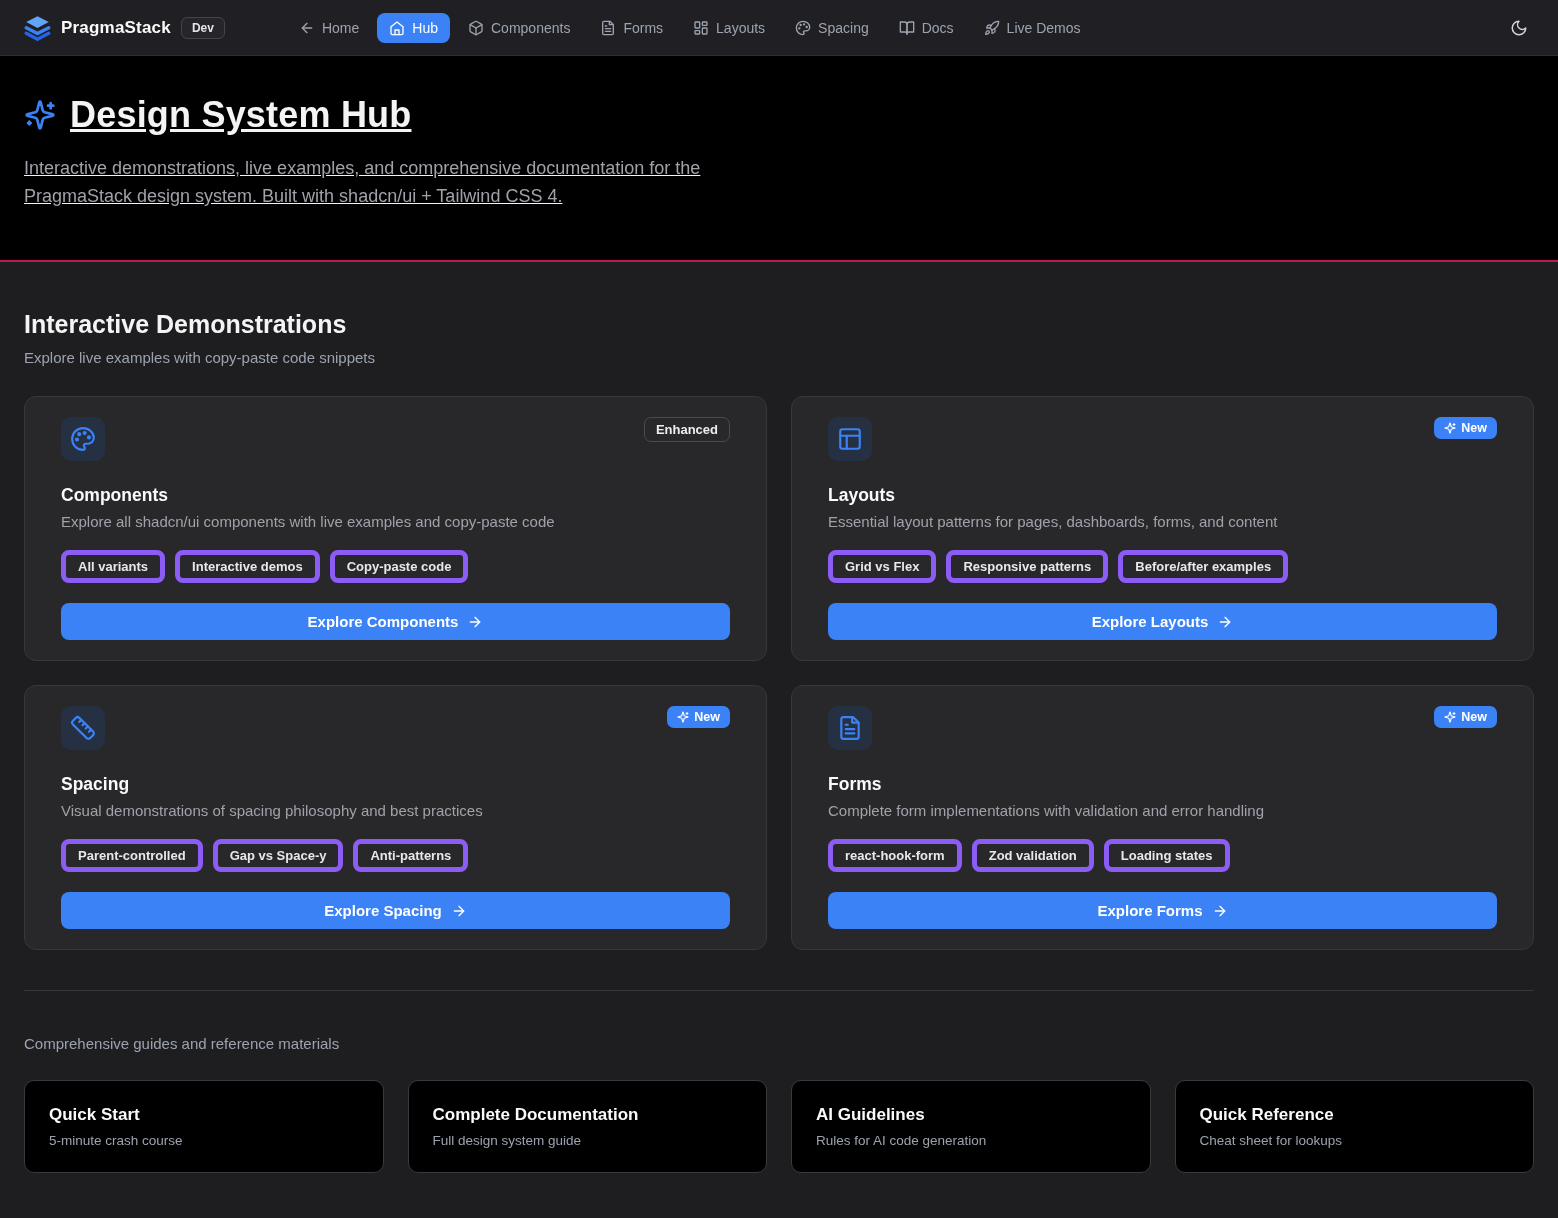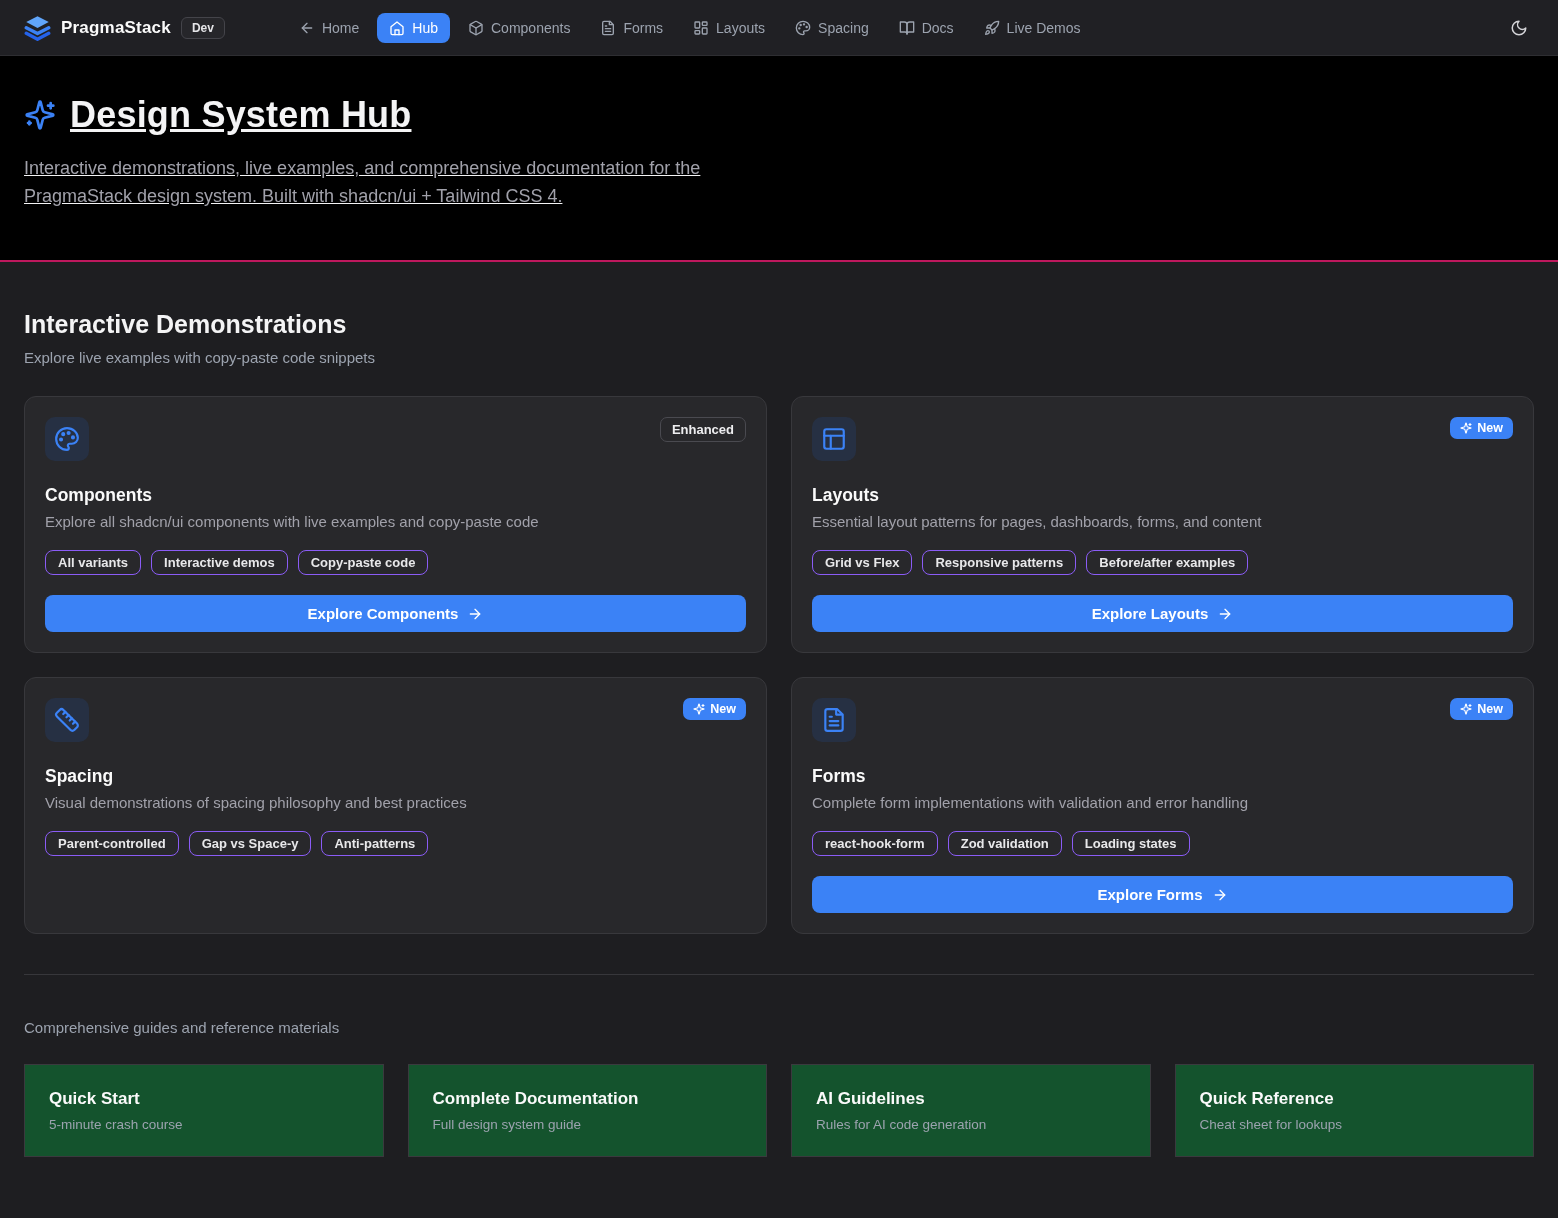--- a/index.html
+++ b/index.html
@@ -41,58 +41,58 @@
 
   
   .main { padding:0 24px; }
   .section-head h2 { font-size:25px; font-weight:bold; color:#f4f4f5; }
   .section-sub { margin-top:10px; font-size:15px; color:#9ca3af; }
   .demos { margin-top:48px; }
   .demo-grid { margin-top:30px; display:grid; grid-template-columns:1fr 1fr; gap:24px; }
 
   
   .card {
-    background:#28282b; border:1px solid #38383c; border-radius:12px; padding:20px 20px 20px;
+    background:#28282b; border:1px solid #38383c; border-radius:12px; padding:20px 36px 20px;
   }
   .card-top { display:flex; align-items:flex-start; justify-content:space-between; }
   .icon-tile {
     width:44px; height:44px; border-radius:10px; background:#263043;
     display:flex; align-items:center; justify-content:center; color:#3b82f6;
   }
   .badge-outline {
     border:1px solid #4a4a50; color:#ededef; background:transparent;
     font-size:13px; font-weight:bold; padding:4px 11px; border-radius:7px;
   }
   .badge-solid {
     background:#3b82f6; color:#fff; display:flex; align-items:center; gap:5px;
     font-size:12.5px; font-weight:bold; padding:4px 10px; border-radius:7px; border:none;
   }
   .card h3 { margin-top:24px; font-size:17.5px; font-weight:bold; color:#fafafa; }
   .card-desc { margin-top:7px; font-size:15px; color:#a1a1aa; }
   .tag-row { margin-top:20px; display:flex; gap:10px; }
   .tag {
-    border:1px solid #8b5cf6; border-radius:8px; padding:4px 12px;
+    border:5px solid #8b5cf6; border-radius:8px; padding:4px 12px;
     font-size:13px; font-weight:bold; color:#e8e8ea; background:transparent;
   }
   .cta-btn {
     margin-top:20px; width:100%; height:37px; background:#3b82f6; border:none;
     border-radius:8px; color:#ffffff; font-size:15px; font-weight:bold;
     display:flex; align-items:center; justify-content:center; gap:9px; cursor:pointer;
     font-family:"Liberation Sans","DejaVu Sans",sans-serif;
   }
 
   
   .divider { border:none; border-top:1px solid #37373b; margin-top:40px; }
 
   
   .docs { margin-top:44px; }
   .docs-head { display:flex; align-items:center; gap:12px; }
   .doc-grid { margin-top:28px; display:grid; grid-template-columns:repeat(4,1fr); gap:24px; }
   .doc-card {
-    background:#14532d; border:1px solid #3a3a3e; border-radius:0; padding:24px; cursor:pointer;
+    background:#000000; border:1px solid #3a3a3e; border-radius:10px; padding:24px; cursor:pointer;
   }
   .doc-card h3 { font-size:17px; font-weight:bold; color:#fafafa; }
   .doc-card p { margin-top:8px; font-size:13.5px; color:#9ca3af; }
 </style>
 </head>
 <body>
 
 <header class="navbar">
   <div class="brand">
     <span>
@@ -318,20 +318,29 @@
             <span>New</span>
           </span>
         </div>
         <h3>Spacing</h3>
         <div class="card-desc">Visual demonstrations of spacing philosophy and best practices</div>
         <div class="tag-row">
           <span class="tag">Parent-controlled</span>
           <span class="tag">Gap vs Space-y</span>
           <span class="tag">Anti-patterns</span>
         </div>
+        <button class="cta-btn">
+          <span>Explore Spacing</span>
+          <span>
+            <svg width="16" height="16" viewBox="0 0 24 24" fill="none" stroke="currentColor" stroke-width="2" stroke-linecap="round" stroke-linejoin="round">
+                <path d="M5 12h14"></path>
+                <path d="m12 5 7 7-7 7"></path>
+              </svg>
+          </span>
+        </button>
       </div>
 
       <div class="card">
         <div class="card-top">
           <div class="icon-tile">
             <svg width="26" height="26" viewBox="0 0 24 24" fill="none" stroke="currentColor" stroke-width="2" stroke-linecap="round" stroke-linejoin="round">
                 <path d="M15 2H6a2 2 0 0 0-2 2v16a2 2 0 0 0 2 2h12a2 2 0 0 0 2-2V7Z"></path>
                 <path d="M14 2v5h5"></path>
                 <path d="M16 13H8"></path>
                 <path d="M16 17H8"></path>

